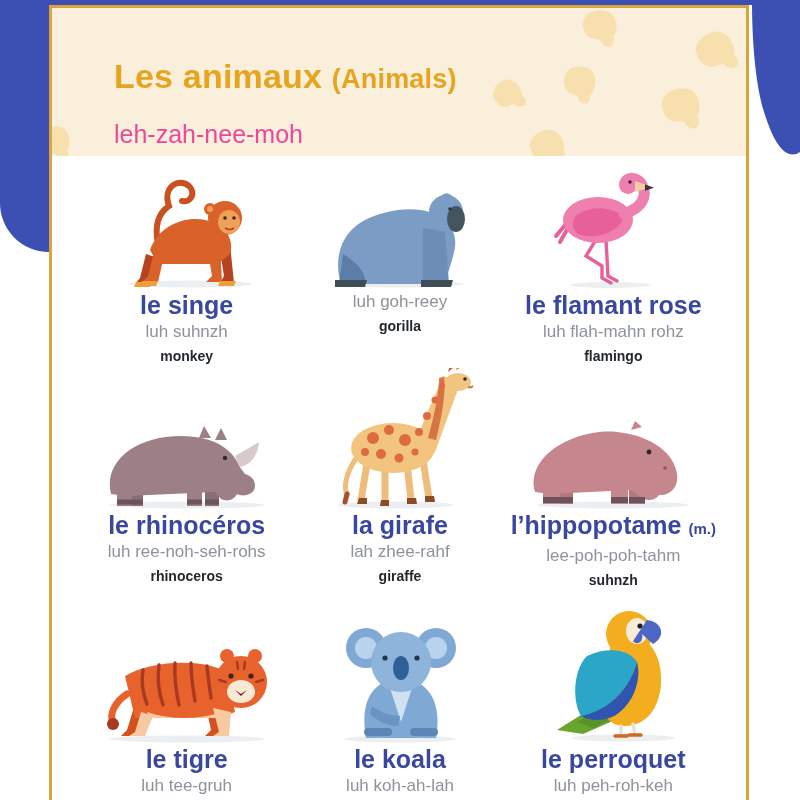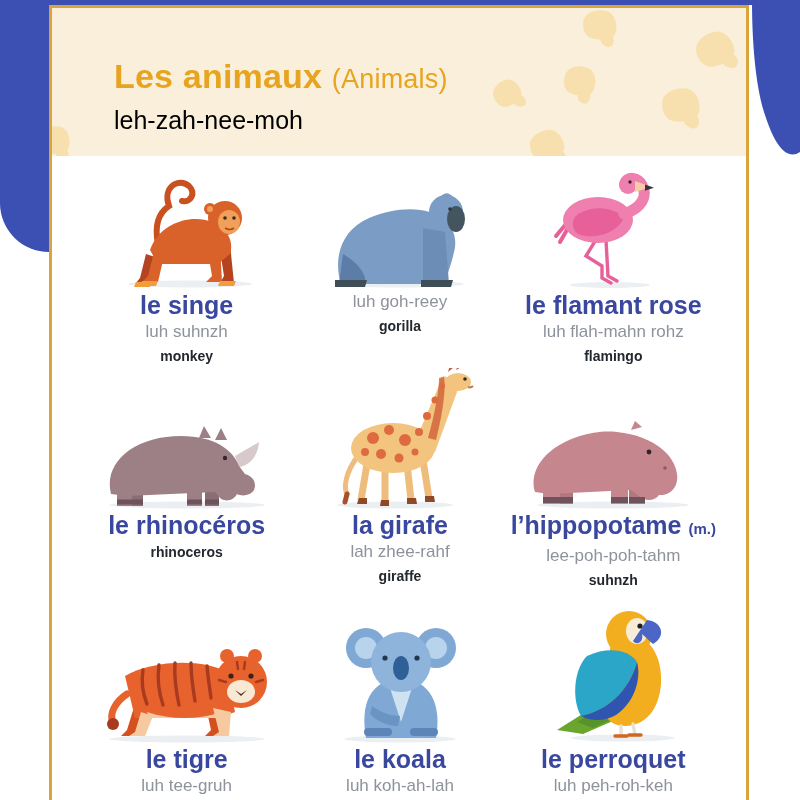--- a/index.html
+++ b/index.html
@@ -19,22 +19,22 @@
   .leaf{position:absolute;background:#f8dfae;border-radius:58% 42% 62% 38% / 48% 62% 38% 52%;}
   .leaf:after{content:"";position:absolute;left:60%;top:68%;width:45%;height:45%;
     background:#f8dfae;border-radius:20% 70% 40% 60%;transform:rotate(18deg);}
   .blue-topbar{position:absolute;left:0;top:0;width:800px;height:5px;background:#3c50b4;}
   .blue-left{position:absolute;left:0;top:0;width:49px;height:252px;background:#3c50b4;
     border-radius:0 0 0 58px;}
   .blue-wedge{position:absolute;left:745px;top:0;width:55px;height:170px;}
   
   .titlebox{position:absolute;left:114px;top:57px;}
   .title{font-size:34px;font-weight:bold;color:#e7a41f;letter-spacing:0.2px;}
-  .title .suffix{font-size:27px;font-weight:normal;}
-  .subtitle{margin-top:10px;font-size:25px;color:#000000;}
+  .title .suffix{font-size:27px;font-weight:bold;}
+  .subtitle{margin-top:24px;font-size:25px;color:#ec4899;}
   
   .content{position:absolute;left:80px;top:172px;width:640px;}
   .row{display:grid;grid-template-columns:repeat(3,1fr);}
   .row3{margin-top:12px;}
   .cell{text-align:center;display:flex;flex-direction:column;align-items:center;}
   .illus{display:flex;align-items:flex-end;justify-content:center;width:100%;}
   .row1 .illus{height:118px;}
   .row2 .illus{height:142px;}
   .row3 .illus{height:140px;}
   .fr{font-size:25px;line-height:30px;font-weight:bold;color:#3a479f;white-space:nowrap;}
@@ -160,20 +160,21 @@
           <rect x="42" y="74" width="14" height="22" fill="#8a6e75"></rect>
           <rect x="118" y="74" width="14" height="22" fill="#8a6e75"></rect>
           <path d="M24,84 C16,52 48,26 94,26 C128,26 146,40 152,56 L158,64 C166,66 170,73 167,80 C164,85 156,87 150,84 C147,90 140,92 134,89 L128,82 L40,86 Z" fill="#9d8086"></path>
           <rect x="30" y="72" width="15" height="24" fill="#9d8086"></rect>
           <rect x="100" y="72" width="15" height="24" fill="#9d8086"></rect>
           <circle cx="138" cy="48" r="2.2" fill="#2f2830"></circle>
           <path d="M30,92 h15 M100,92 h15 M42,92 h14 M118,92 h14" stroke="#6e525c" stroke-width="5"></path>
         </svg>
       </div>
       <div class="fr"><span>le rhinocéros</span></div>
+      <div class="pron">luh ree-noh-seh-rohs</div>
       <div class="en">rhinoceros</div>
     </div>
 
     <div class="cell">
       <div class="illus">
         <svg width="170" height="142" viewBox="0 0 170 142">
           <ellipse cx="80" cy="137" rx="58" ry="3.5" fill="#eceff2"></ellipse>
           <path d="M40,92 C32,104 28,118 32,126" fill="none" stroke="#eebd7c" stroke-width="5" stroke-linecap="round"></path>
           <path d="M32,126 L30,134" stroke="#a5522c" stroke-width="5" stroke-linecap="round"></path>
           <path d="M52,96 L46,132 M70,98 L70,134 M92,96 L96,132 M108,92 L114,130" stroke="#eebd7c" stroke-width="7" stroke-linecap="round"></path>

